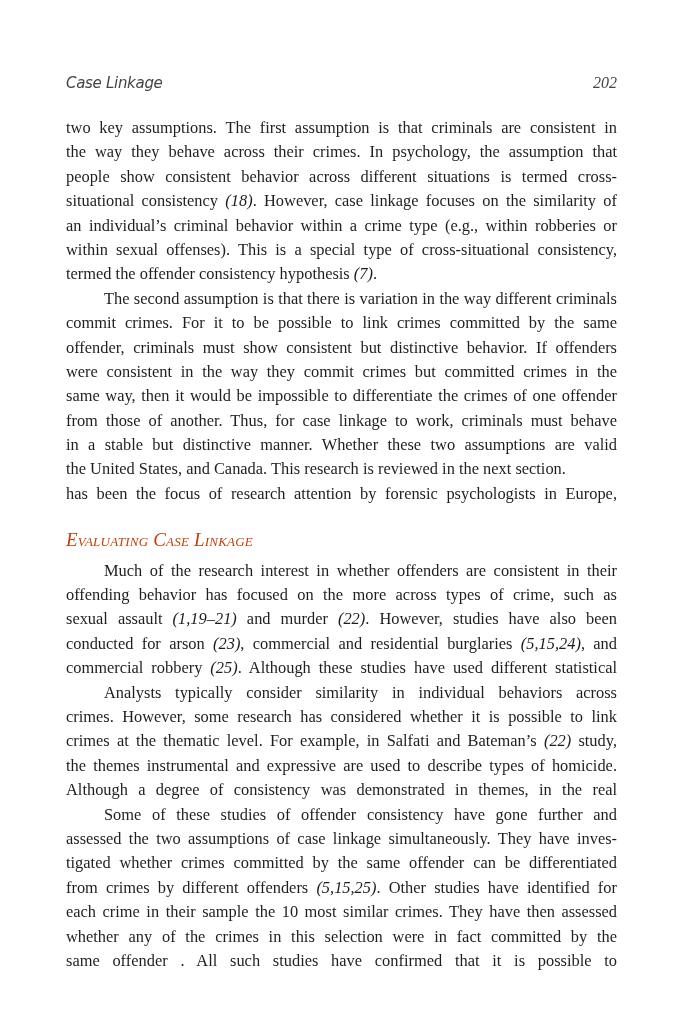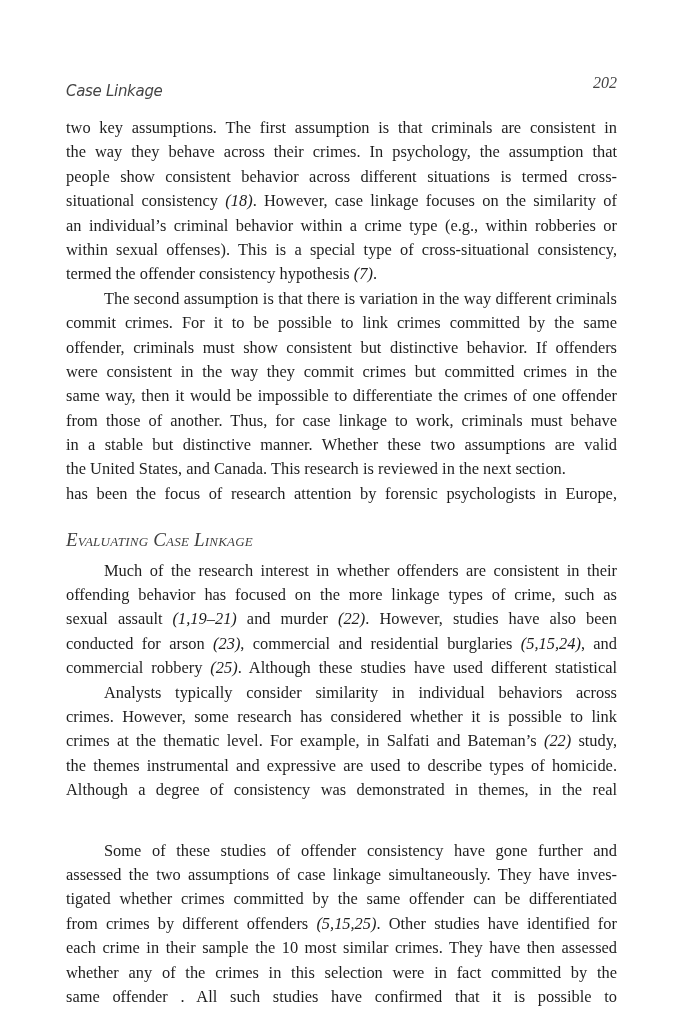--- a/index.html
+++ b/index.html
@@ -1,27 +1,27 @@
 <!DOCTYPE html>
 <html><head>
   <meta charset="utf-8">
   <style>
     html, body { margin: 0; padding: 0; background: #ffffff; }
     body { width: 682px; height: 1023px; position: relative; overflow: hidden; }
     .page { position: absolute; left: 66px; top: 0; width: 551px; }
     .header { position: absolute; top: 74px; left: 0; width: 551px; height: 22px;
       font-family: "DejaVu Sans", sans-serif; font-style: italic; font-size: 15px; color: #444; }
-    .header .title { position: absolute; left: 0; top: 8px; letter-spacing: -0.3px; }
+    .header .title { position: absolute; left: 0; top: 0; letter-spacing: -0.3px; }
     .header .pagenum { position: absolute; right: 0; top: 0; font-family: "Liberation Serif", serif; font-size: 16px; }
     .body { position: absolute; top: 116px; left: 0; width: 551px;
       font-family: "Liberation Serif", serif; font-size: 16.4px; line-height: 24.4px; color: #1e1e1e; }
     .p { margin: 0; text-align: justify; }
     .line { display: block; text-align: justify; text-align-last: justify; white-space: nowrap; height: 24.4px; }
     .line.last { text-align-last: left; }
-    .heading { font-family: "Liberation Serif", serif; font-style: italic; font-size: 19px; color: #404040;
+    .heading { font-family: "Liberation Serif", serif; font-style: italic; font-size: 19px; color: #c2410c;
       margin: 22px 0 6px 0; font-variant: small-caps; letter-spacing: 0.2px; }
     i { font-style: italic; }
   </style>
 </head>
 <body>
 
 <div class="page">
   <div class="header">
     <span class="title">Case Linkage</span>
     <span class="pagenum">202</span>
@@ -47,34 +47,34 @@
           <span class="line">from those of another. Thus, for case linkage to work, criminals must behave</span>
           <span class="line">in a stable but distinctive manner. Whether these two assumptions are valid</span>
           <span class="line last">the United States, and Canada. This research is reviewed in the next section.</span>
           <span class="line">has been the focus of research attention by forensic psychologists in Europe,</span>
         </div>
       </div>
     <div class="heading">Evaluating Case Linkage</div>
     <div id="post-section">
         <div class="p">
           <span class="line" style="text-indent: 38px;">Much of the research interest in whether offenders are consistent in their</span>
-          <span class="line">offending behavior has focused on the more linkage types of crime, such as</span>
+          <span class="line">offending behavior has focused on the more across types of crime, such as</span>
           <span class="line">sexual assault <i>(1,19–21)</i> and murder <i>(22)</i>. However, studies have also been</span>
           <span class="line">conducted for arson <i>(23)</i>, commercial and residential burglaries <i>(5,15,24)</i>, and</span>
           <span class="line">commercial robbery <i>(25)</i>. Although these studies have used different statistical</span>
         </div>
         <div class="p">
           <span class="line" style="text-indent: 38px;">Analysts typically consider similarity in individual behaviors across</span>
           <span class="line">crimes. However, some research has considered whether it is possible to link</span>
           <span class="line">crimes at the thematic level. For example, in Salfati and Bateman’s <i>(22)</i> study,</span>
           <span class="line">the themes instrumental and expressive are used to describe types of homicide.</span>
           <span class="line">Although a degree of consistency was demonstrated in themes, in the real</span>
         </div>
         <div class="p">
-          <span class="line" style="text-indent: 38px; margin-top: 36px;">Some of these studies of offender consistency have gone further and</span>
+          <span class="line" style="text-indent: 38px;">Some of these studies of offender consistency have gone further and</span>
           <span class="line">assessed the two assumptions of case linkage simultaneously. They have inves-</span>
           <span class="line">tigated whether crimes committed by the same offender can be differentiated</span>
           <span class="line">from crimes by different offenders <i>(5,15,25)</i>. Other studies have identified for</span>
           <span class="line">each crime in their sample the 10 most similar crimes. They have then assessed</span>
           <span class="line">whether any of the crimes in this selection were in fact committed by the</span>
           <span class="line">same offender . All such studies have confirmed that it is possible to</span>
         </div>
       </div>
   </div>
 </div>

